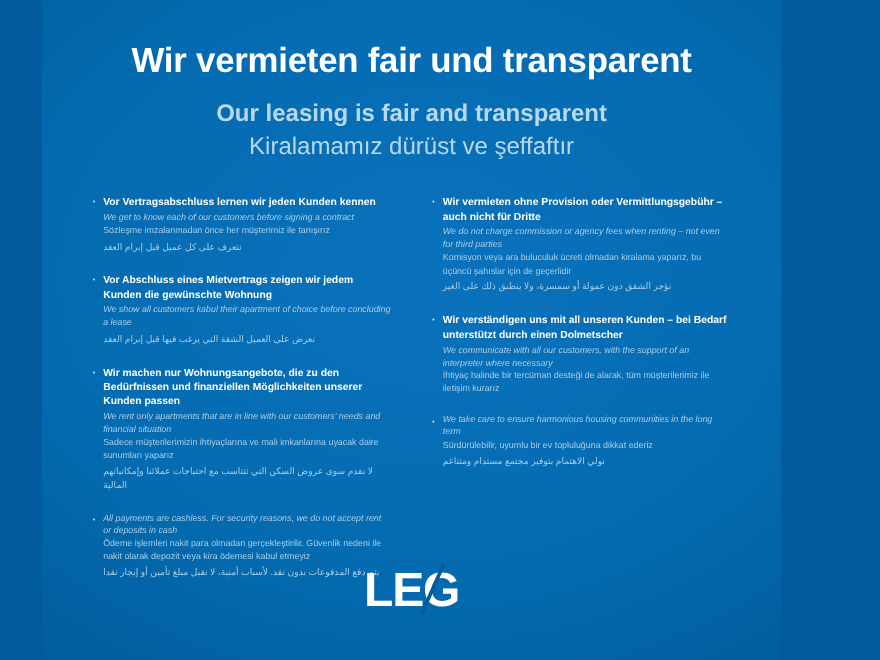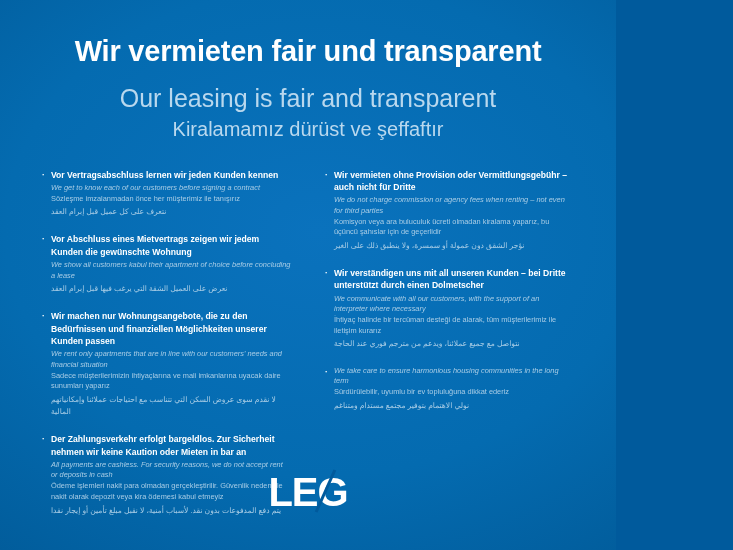--- a/index.html
+++ b/index.html
@@ -10,36 +10,37 @@
     background: #005a9c;
     font-family: "Liberation Sans", sans-serif;
     color: #ffffff;
     overflow: hidden;
   }
   .poster {
     position: relative;
     width: 616px;
     height: 550px;
     background: radial-gradient(ellipse 900px 700px at 52% 42%, #0a72bd 0%, #046bb0 35%, #00548f 72%, #004a80 100%);
+    margin-left: 35px;
   }
   .headings {
     text-align: center;
     padding-top: 36px;
   }
   .h1 {
     font-size: 29px;
     font-weight: bold;
     letter-spacing: -0.2px;
     line-height: 1.1;
     color: #ffffff;
   }
   .h2 {
     margin-top: 14px;
-    font-size: 25px;
-    font-weight: normal;
+    font-size: 20px;
+    font-weight: bold;
     color: #b9d8ee;
     line-height: 1.35;
   }
   .h3 {
     font-size: 20px;
     font-weight: normal;
     color: #b9d8ee;
     line-height: 1.35;
   }
   .h4 {
@@ -151,42 +152,41 @@
       </div>
 
       <div class="block">
         <div class="de"><span class="bullet">·</span><span>Wir machen nur Wohnungsangebote, die zu den Bedürfnissen und finanziellen Möglichkeiten unserer Kunden passen</span></div>
         <div class="en">We rent only apartments that are in line with our customers' needs and financial situation</div>
         <div class="tr">Sadece müşterilerimizin ihtiyaçlarına ve mali imkanlarına uyacak daire sunumları yaparız</div>
         <div class="ar">لا نقدم سوى عروض السكن التي تتناسب مع احتياجات عملائنا وإمكانياتهم المالية</div>
       </div>
 
       <div class="block">
-        <div class="de"><span class="bullet">·</span><span>Der Zahlungsverkehr erfolgt bargeldlos. Zur Sicherheit nehmen wir keine Kaution oder Mieten in bar an</span></div>
+        <div class="de"><span class="bullet">·</span></div>
         <div class="en">All payments are cashless. For security reasons, we do not accept rent or deposits in cash</div>
         <div class="tr">Ödeme işlemleri nakit para olmadan gerçekleştirilir. Güvenlik nedeni ile nakit olarak depozit veya kira ödemesi kabul etmeyiz</div>
         <div class="ar">يتم دفع المدفوعات بدون نقد. لأسباب أمنية، لا نقبل مبلغ تأمين أو إيجار نقدا</div>
       </div>
 
     </div>
 
     <div class="col">
 
       <div class="block">
         <div class="de"><span class="bullet">·</span><span>Wir vermieten ohne Provision oder Vermittlungsgebühr – auch nicht für Dritte</span></div>
         <div class="en">We do not charge commission or agency fees when renting – not even for third parties</div>
         <div class="tr">Komisyon veya ara buluculuk ücreti olmadan kiralama yaparız, bu üçüncü şahıslar için de geçerlidir</div>
         <div class="ar">نؤجر الشقق دون عمولة أو سمسرة، ولا ينطبق ذلك على الغير</div>
       </div>
 
       <div class="block">
-        <div class="de"><span class="bullet">·</span><span>Wir verständigen uns mit all unseren Kunden – bei Dritte unterstützt durch einen Dolmetscher</span></div>
+        <div class="de"><span class="bullet">·</span><span>Wir verständigen uns mit all unseren Kunden – bei Bedarf unterstützt durch einen Dolmetscher</span></div>
         <div class="en">We communicate with all our customers, with the support of an interpreter where necessary</div>
         <div class="tr">İhtiyaç halinde bir tercüman desteği de alarak, tüm müşterilerimiz ile iletişim kurarız</div>
-        <div class="ar">نتواصل مع جميع عملائنا، ويدعم من مترجم فوري عند الحاجة</div>
       </div>
 
       <div class="block">
         <div class="de"><span class="bullet">·</span></div>
         <div class="en">We take care to ensure harmonious housing communities in the long term</div>
         <div class="tr">Sürdürülebilir, uyumlu bir ev topluluğuna dikkat ederiz</div>
         <div class="ar">نولي الاهتمام بتوفير مجتمع مستدام ومتناغم</div>
       </div>
 
     </div>

